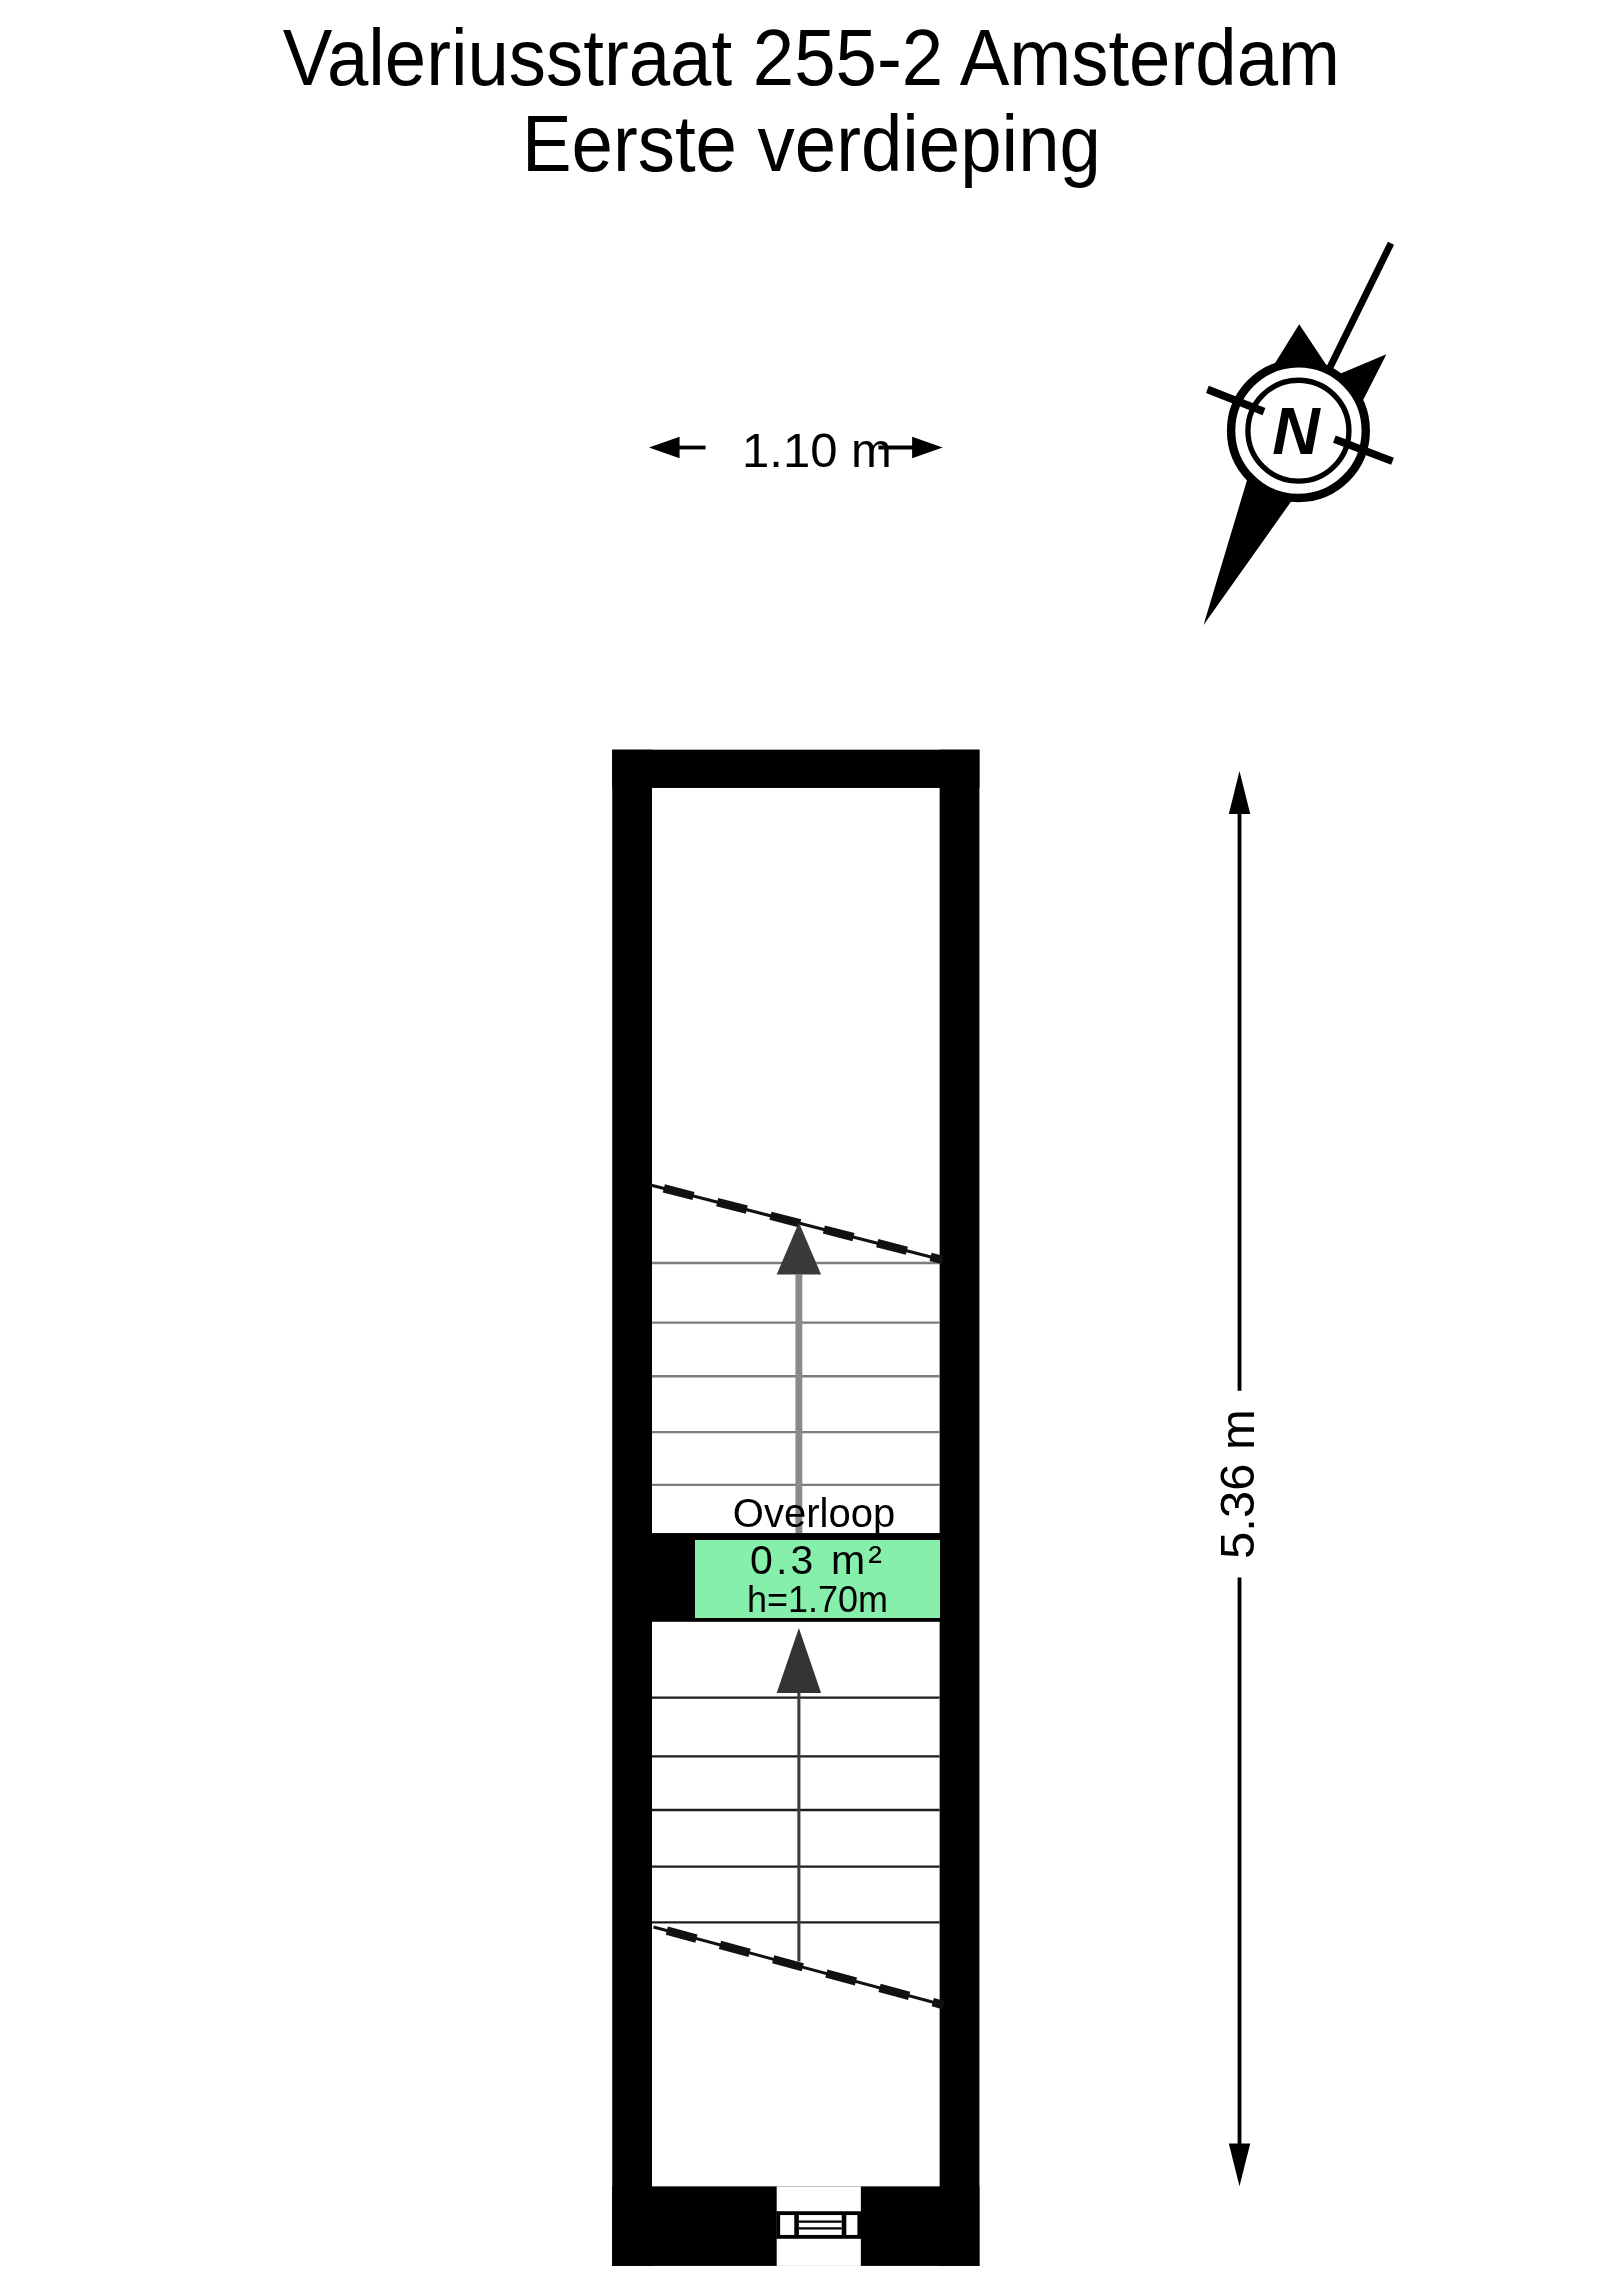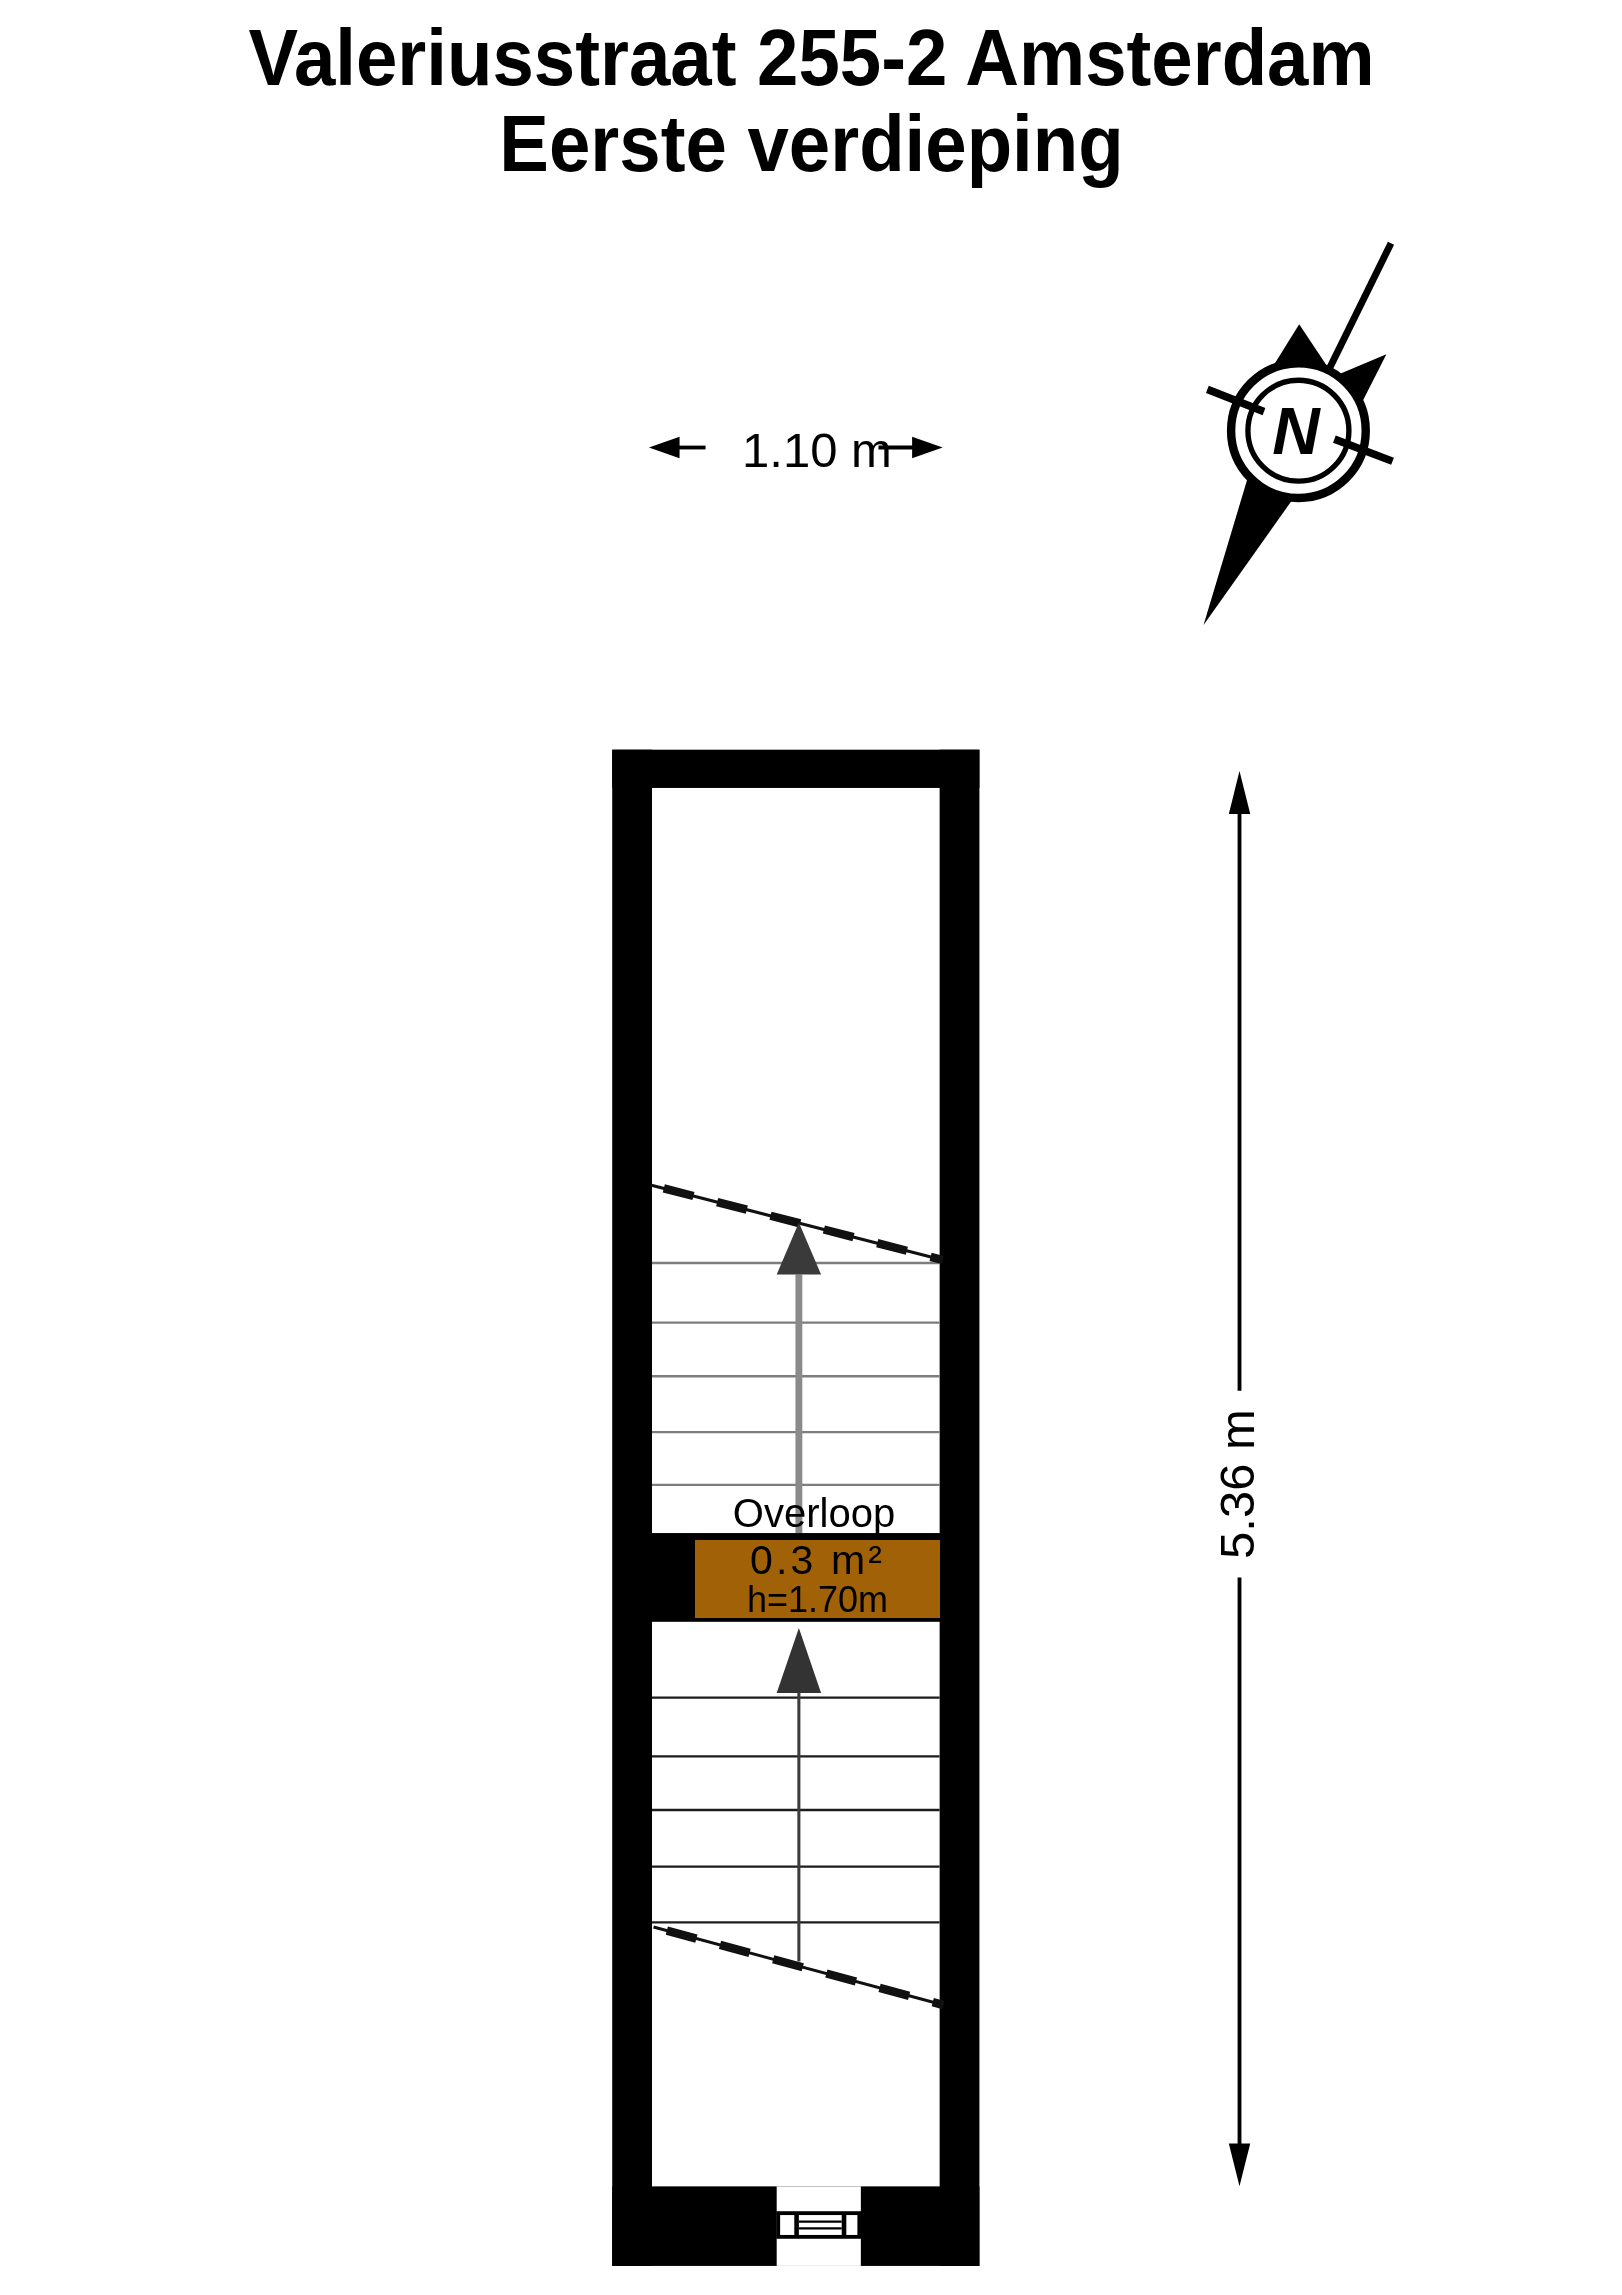--- a/index.html
+++ b/index.html
@@ -8,38 +8,38 @@
     width:1623px;height:2295px;
     background:#ffffff;
     font-family:"Liberation Sans", sans-serif;
     color:#000;
     overflow:hidden;
   }
   .plan-svg{position:absolute;left:0;top:0;}
   .page-title{
     position:absolute;left:0;top:15.3px;width:1623px;
     text-align:center;
-    font-size:80px;line-height:86px;font-weight:700;
+    font-size:80px;line-height:86px;font-weight:400;
     letter-spacing:0;
   }
   .page-title .squeeze{display:inline-block;transform:scaleX(0.93);transform-origin:50% 0;}
   .dim-label{
     position:absolute;
     font-size:49px;line-height:49px;white-space:nowrap;
     transform:translate(-50%,-50%);
   }
   .dim-label.vertical{transform:translate(-50%,-50%) rotate(-90deg);}
   .room-name{
     position:absolute;left:814px;top:1513px;
     transform:translate(-50%,-50%);
     font-size:40px;line-height:40px;white-space:nowrap;
   }
   .room-info-box{
     position:absolute;left:695px;top:1540px;width:245px;height:78px;
-    background:#a16207;
+    background:#86efac;
     display:flex;flex-direction:column;align-items:center;justify-content:center;
     text-align:center;
   }
   .room-info-box .area{font-size:41px;line-height:41px;letter-spacing:3.1px;white-space:nowrap;}
   .room-info-box .hheight{font-size:36px;line-height:37px;white-space:nowrap;}
 </style>
 </head>
 <body>
 
 <div class="canvas">

